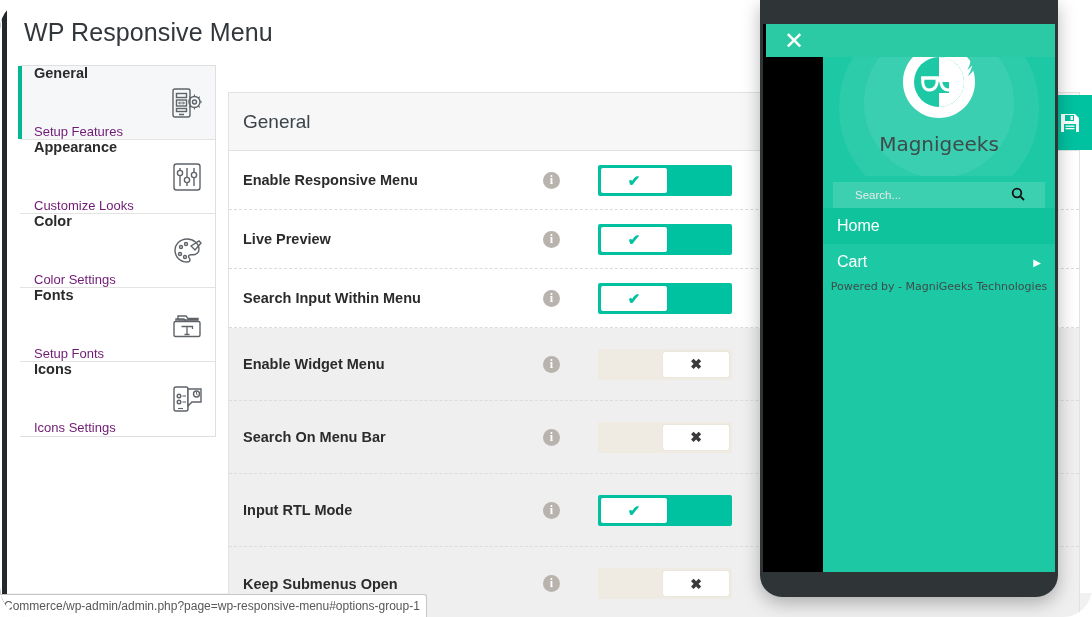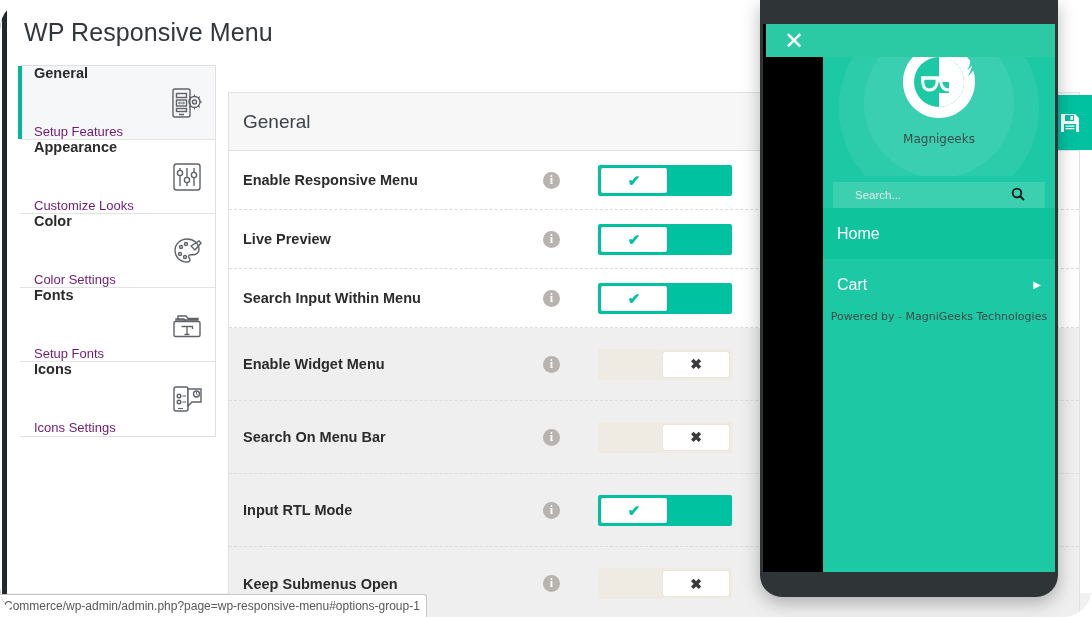--- a/index.html
+++ b/index.html
@@ -292,21 +292,21 @@
   .logo-mark {
     position: relative;
     margin: 4px auto 0;
     width: 92px; height: 92px;
     z-index: 2;
   }
   .brand-name {
     position: relative;
     z-index: 2;
     margin-top: 4px;
-    font-size: 12px;
+    font-size: 20px;
     color: #3e4b4b;
     font-family: "DejaVu Sans", sans-serif;
   }
   .search-wrap {
     position: relative;
     margin: 6px 10px 0 10px;
     height: 26px;
     background: rgba(255,255,255,0.14);
     display: flex;
     align-items: center;
@@ -320,21 +320,21 @@
     border: none;
     outline: none;
     color: #f2f2f2;
     font-size: 11.5px;
     font-family: "Liberation Sans", sans-serif;
   }
   .search-input::placeholder { color: #e8e8e8; opacity: 1; }
   .search-ic { color: #1b1b1b; font-size: 14px; line-height: 1; }
   .mi {
     position: relative;
-    height: 51px;
+    height: 36px;
     display: flex;
     align-items: center;
     padding: 0 14px 0 14px;
     box-sizing: border-box;
     color: #ffffff;
     font-size: 16px;
     cursor: pointer;
     font-family: "Liberation Sans", sans-serif;
   }
   .mi.hovered { background: #0fc39c; }

